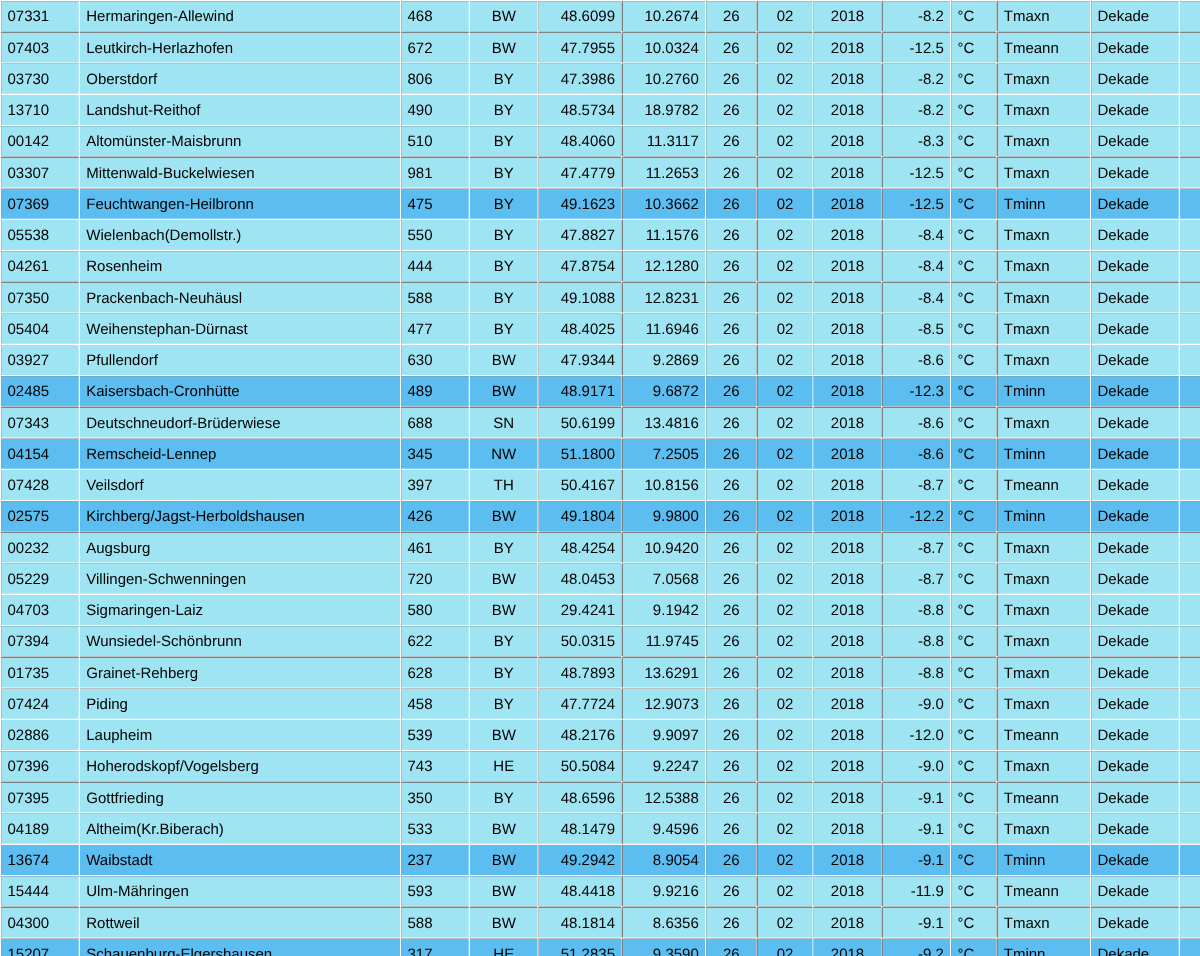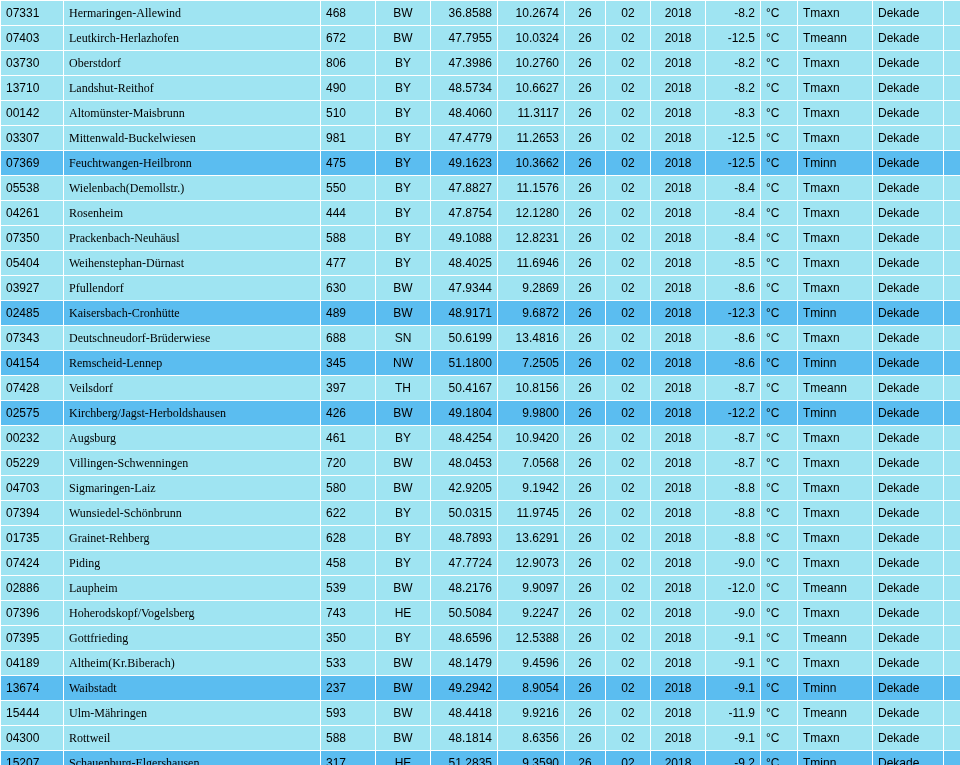--- a/index.html
+++ b/index.html
@@ -35,21 +35,21 @@
     white-space: nowrap;
     overflow: hidden;
     text-overflow: clip;
   }
   
   tr.row-normal td { background: #9fe4f2; }
   tr.row-highlight td { background: #5bbdf0; }
 
   
   .c-id     { width: 52px;  text-align: left; }
-  .c-name   { width: 246px; text-align: left; font-family: Liberation Serif, serif; }
+  .c-name   { width: 246px; text-align: left; }
   .c-alt    { width: 44px;  text-align: left; margin-left: 24px; }
   .c-state  { width: 44px;  text-align: center; }
   .c-lat    { width: 56px;  text-align: right; }
   .c-lon    { width: 56px;  text-align: right; }
   .c-day    { width: 30px;  text-align: center; }
   .c-month  { width: 34px;  text-align: center; }
   .c-year   { width: 44px;  text-align: center; }
   .c-value  { width: 44px;  text-align: right; }
   .c-unit   { width: 26px;  text-align: left; }
   .c-elem   { width: 64px;  text-align: left; }
@@ -60,21 +60,21 @@
 <body>
 
 <div id="table-wrap">
   <table class="data-table">
     <tbody id="table-body">
         <tr class="row-normal">
           <td class="c-id">07331</td>
           <td class="c-name">Hermaringen-Allewind</td>
           <td class="c-alt">468</td>
           <td class="c-state">BW</td>
-          <td class="c-lat">36.8588</td>
+          <td class="c-lat">48.6099</td>
           <td class="c-lon">10.2674</td>
           <td class="c-day">26</td>
           <td class="c-month">02</td>
           <td class="c-year">2018</td>
           <td class="c-value">-8.2</td>
           <td class="c-unit">°C</td>
           <td class="c-elem">Tmaxn</td>
           <td class="c-period">Dekade</td>
           <td class="c-rank">13</td>
         </tr>
@@ -109,21 +109,21 @@
           <td class="c-elem">Tmaxn</td>
           <td class="c-period">Dekade</td>
           <td class="c-rank">83</td>
         </tr>
         <tr class="row-normal">
           <td class="c-id">13710</td>
           <td class="c-name">Landshut-Reithof</td>
           <td class="c-alt">490</td>
           <td class="c-state">BY</td>
           <td class="c-lat">48.5734</td>
-          <td class="c-lon">10.6627</td>
+          <td class="c-lon">18.9782</td>
           <td class="c-day">26</td>
           <td class="c-month">02</td>
           <td class="c-year">2018</td>
           <td class="c-value">-8.2</td>
           <td class="c-unit">°C</td>
           <td class="c-elem">Tmaxn</td>
           <td class="c-period">Dekade</td>
           <td class="c-rank">12</td>
         </tr>
         <tr class="row-normal">
@@ -364,21 +364,21 @@
           <td class="c-unit">°C</td>
           <td class="c-elem">Tmaxn</td>
           <td class="c-period">Dekade</td>
           <td class="c-rank">72</td>
         </tr>
         <tr class="row-normal">
           <td class="c-id">04703</td>
           <td class="c-name">Sigmaringen-Laiz</td>
           <td class="c-alt">580</td>
           <td class="c-state">BW</td>
-          <td class="c-lat">42.9205</td>
+          <td class="c-lat">29.4241</td>
           <td class="c-lon">9.1942</td>
           <td class="c-day">26</td>
           <td class="c-month">02</td>
           <td class="c-year">2018</td>
           <td class="c-value">-8.8</td>
           <td class="c-unit">°C</td>
           <td class="c-elem">Tmaxn</td>
           <td class="c-period">Dekade</td>
           <td class="c-rank">67</td>
         </tr>

